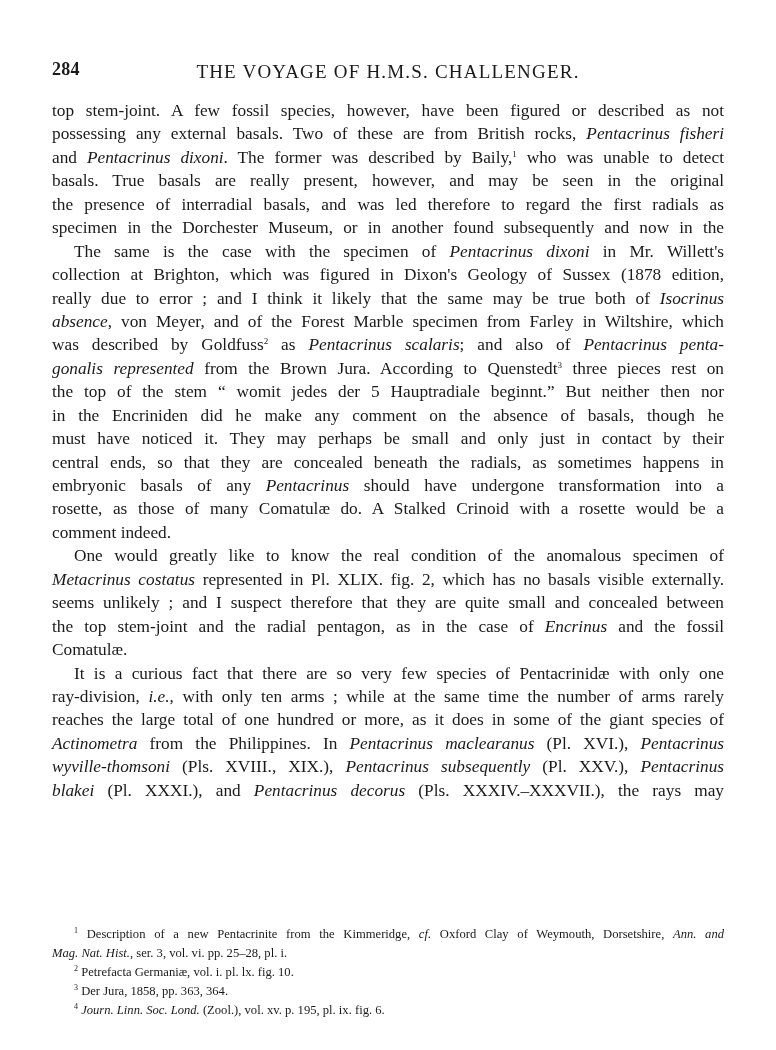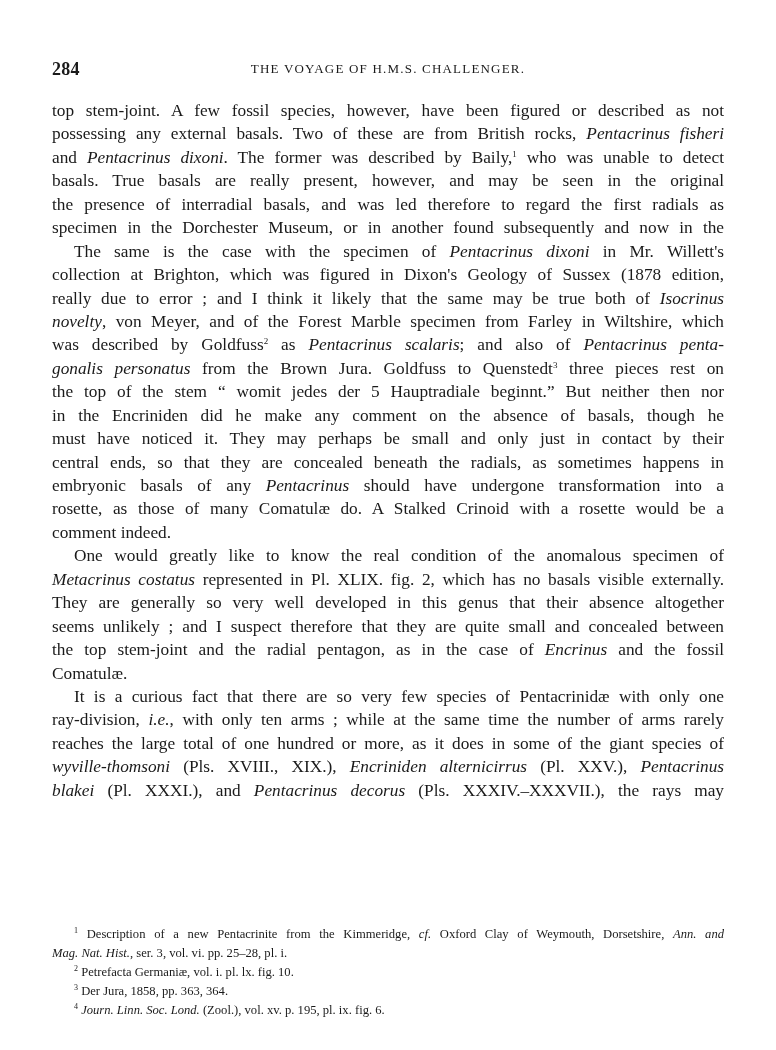--- a/index.html
+++ b/index.html
@@ -1,21 +1,21 @@
 <!DOCTYPE html>
 <html><head>
 <meta charset="utf-8">
 <style>
   html, body { margin: 0; padding: 0; background: #ffffff; }
   body { width: 776px; height: 1050px; position: relative; overflow: hidden;
          font-family: "Liberation Serif", "DejaVu Serif", serif; color: #1a1a1a; }
   .page { position: absolute; left: 0; top: 13px; width: 776px; height: 1050px; }
   .running-head { position: absolute; top: 46px; left: 52px; width: 672px; height: 22px; }
   .page-number { position: absolute; left: 0; top: 0; font-size: 18px; font-weight: bold; letter-spacing: 0.3px; }
-  .running-title { position: absolute; left: 0; right: 0; top: 2px; text-align: center; font-size: 13px; letter-spacing: 1.2px; }
+  .running-title { position: absolute; left: 0; right: 0; top: 2px; text-align: center; font-size: 19px; letter-spacing: 1.2px; }
   .body-text { position: absolute; left: 52px; top: 86px; width: 672px; }
   .line { display: block; height: 23.45px; line-height: 23.45px; font-size: 17.3px;
           text-align: justify; text-align-last: justify; white-space: nowrap; overflow: visible; }
   .line.last { text-align-last: left; }
   .line.indent { padding-left: 22px; }
   i { font-style: italic; }
   sup { font-size: 9px; vertical-align: 6px; line-height: 0; }
   .footnotes { position: absolute; left: 52px; top: 912px; width: 672px; }
   .fn { display: block; height: 19px; line-height: 19px; font-size: 12.6px; white-space: nowrap; }
   .fn.indent { padding-left: 22px; }
@@ -34,40 +34,40 @@
   <div class="body-text" id="body-text">
       <div class="line"><span>top stem-joint.  A few fossil species, however, have been figured or described as not</span></div>
       <div class="line"><span>possessing any external basals.  Two of these are from British rocks, </span><i>Pentacrinus fisheri</i></div>
       <div class="line"><span>and </span><i>Pentacrinus dixoni</i><span>.  The former was described by Baily,</span><sup>1</sup><span> who was unable to detect</span></div>
       <div class="line"><span>basals.  True basals are really present, however, and may be seen in the original</span></div>
       <div class="line"><span>the presence of interradial basals, and was led therefore to regard the first radials as</span></div>
       <div class="line"><span>specimen in the Dorchester Museum, or in another found subsequently and now in the</span></div>
       <div class="line indent"><span>The same is the case with the specimen of </span><i>Pentacrinus dixoni</i><span> in Mr. Willett's</span></div>
       <div class="line"><span>collection at Brighton, which was figured in Dixon's Geology of Sussex (1878 edition,</span></div>
       <div class="line"><span>really due to error ; and I think it likely that the same may be true both of </span><i>Isocrinus</i></div>
-      <div class="line"><i>novelty</i><span>, von Meyer, and of the Forest Marble specimen from Farley in Wiltshire, which</span></div>
+      <div class="line"><i>absence</i><span>, von Meyer, and of the Forest Marble specimen from Farley in Wiltshire, which</span></div>
       <div class="line"><span>was described by Goldfuss</span><sup>2</sup><span> as </span><i>Pentacrinus scalaris</i><span>; and also of </span><i>Pentacrinus penta-</i></div>
-      <div class="line"><i>gonalis personatus</i><span> from the Brown Jura.  Goldfuss to Quenstedt</span><sup>3</sup><span> three pieces rest on</span></div>
+      <div class="line"><i>gonalis represented</i><span> from the Brown Jura.  According to Quenstedt</span><sup>3</sup><span> three pieces rest on</span></div>
       <div class="line"><span>the top of the stem “ womit jedes der 5 Hauptradiale beginnt.”  But neither then nor</span></div>
       <div class="line"><span>in the Encriniden did he make any comment on the absence of basals, though he</span></div>
       <div class="line"><span>must have noticed it.  They may perhaps be small and only just in contact by their</span></div>
       <div class="line"><span>central ends, so that they are concealed beneath the radials, as sometimes happens in</span></div>
       <div class="line"><span>embryonic basals of any </span><i>Pentacrinus</i><span> should have undergone transformation into a</span></div>
       <div class="line"><span>rosette, as those of many Comatulæ do.  A Stalked Crinoid with a rosette would be a</span></div>
       <div class="line last"><span>comment indeed.</span></div>
       <div class="line indent"><span>One would greatly like to know the real condition of the anomalous specimen of</span></div>
       <div class="line"><i>Metacrinus costatus</i><span> represented in Pl. XLIX. fig. 2, which has no basals visible externally.</span></div>
-      <div class="line"><span>They are generally so very well developed in this genus that their absence altogether</span></div>
       <div class="line"><span>seems unlikely ; and I suspect therefore that they are quite small and concealed between</span></div>
       <div class="line"><span>the top stem-joint and the radial pentagon, as in the case of </span><i>Encrinus</i><span> and the fossil</span></div>
       <div class="line last"><span>Comatulæ.</span></div>
       <div class="line indent"><span>It is a curious fact that there are so very few species of Pentacrinidæ with only one</span></div>
       <div class="line"><span>ray-division, </span><i>i.e.</i><span>, with only ten arms ; while at the same time the number of arms rarely</span></div>
       <div class="line"><span>reaches the large total of one hundred or more, as it does in some of the giant species of</span></div>
-      <div class="line"><i>wyville-thomsoni</i><span> (Pls. XVIII., XIX.), </span><i>Encriniden alternicirrus</i><span> (Pl. XXV.), </span><i>Pentacrinus</i></div>
+      <div class="line"><i>Actinometra</i><span> from the Philippines.   In </span><i>Pentacrinus maclearanus</i><span> (Pl. XVI.), </span><i>Pentacrinus</i></div>
+      <div class="line"><i>wyville-thomsoni</i><span> (Pls. XVIII., XIX.), </span><i>Pentacrinus subsequently</i><span> (Pl. XXV.), </span><i>Pentacrinus</i></div>
       <div class="line"><i>blakei</i><span> (Pl. XXXI.), and </span><i>Pentacrinus decorus</i><span> (Pls. XXXIV.–XXXVII.), the rays may</span></div>
     </div>
 
   <div class="footnotes" id="footnotes">
       <div class="fn indent justify"><sup>1</sup> <span>Description of a new Pentacrinite from the Kimmeridge, </span><i>cf.</i><span> Oxford Clay of Weymouth, Dorsetshire, </span><i>Ann. and</i></div>
       <div class="fn"><i>Mag. Nat. Hist.</i><span>, ser. 3, vol. vi. pp. 25–28, pl. i.</span></div>
       <div class="fn indent"><sup>2</sup> <span>Petrefacta Germaniæ, vol. i. pl. lx. fig. 10.</span></div>
       <div class="fn indent"><sup>3</sup> <span>Der Jura, 1858, pp. 363, 364.</span></div>
       <div class="fn indent"><sup>4</sup> <i>Journ. Linn. Soc. Lond.</i><span> (Zool.), vol. xv. p. 195, pl. ix. fig. 6.</span></div>
     </div>

